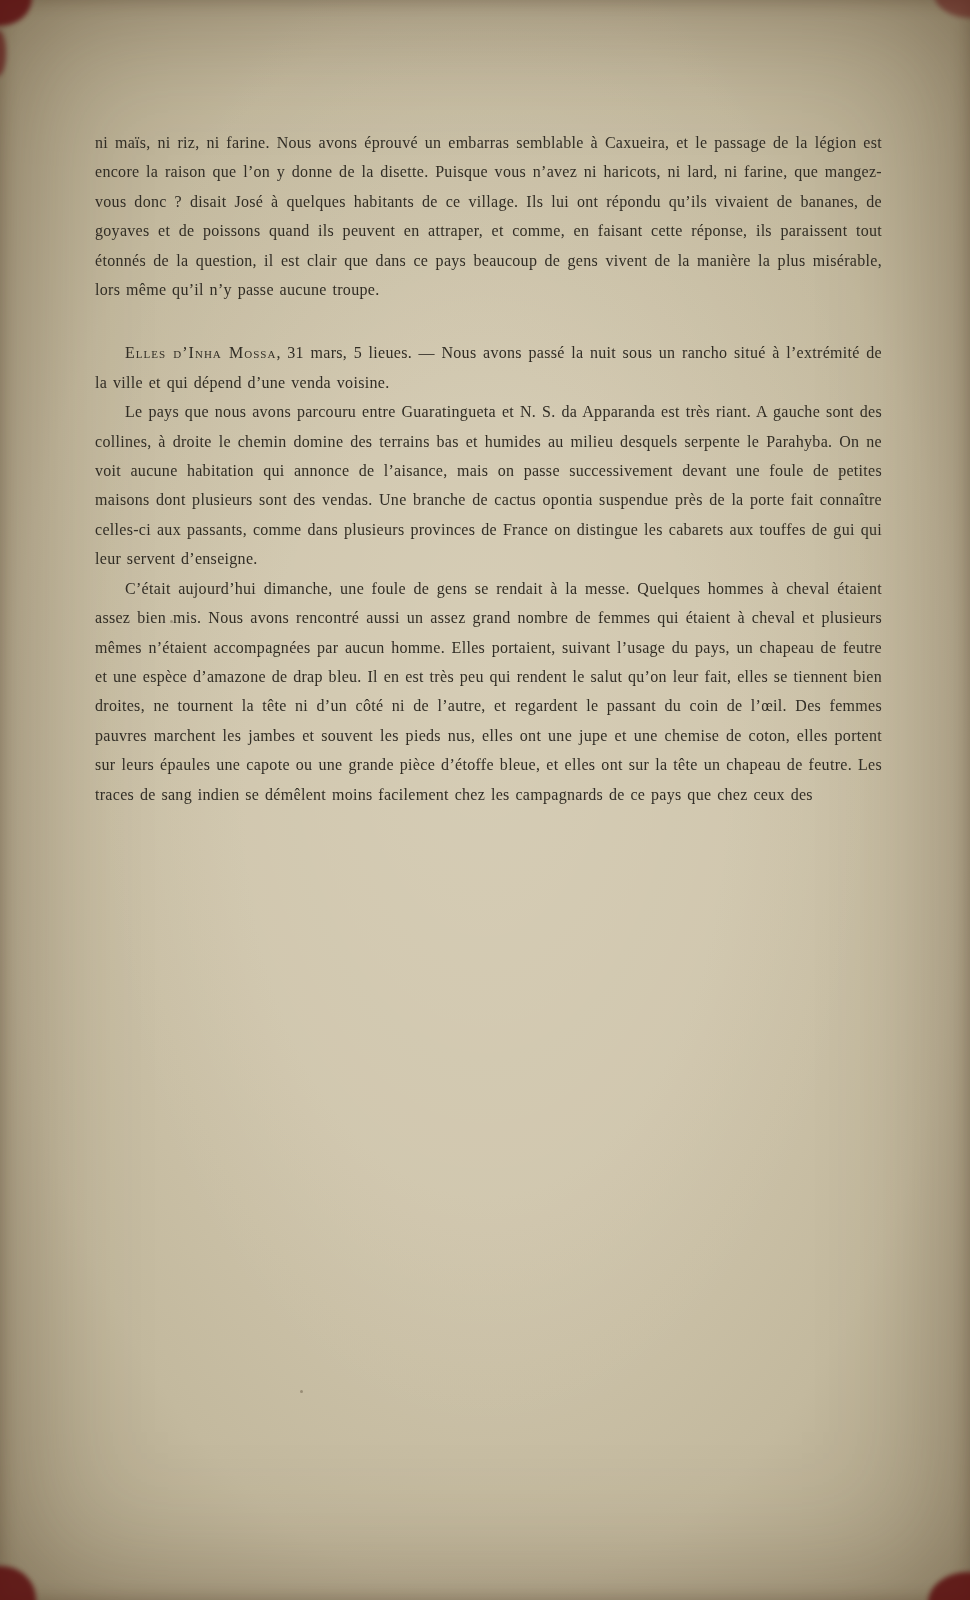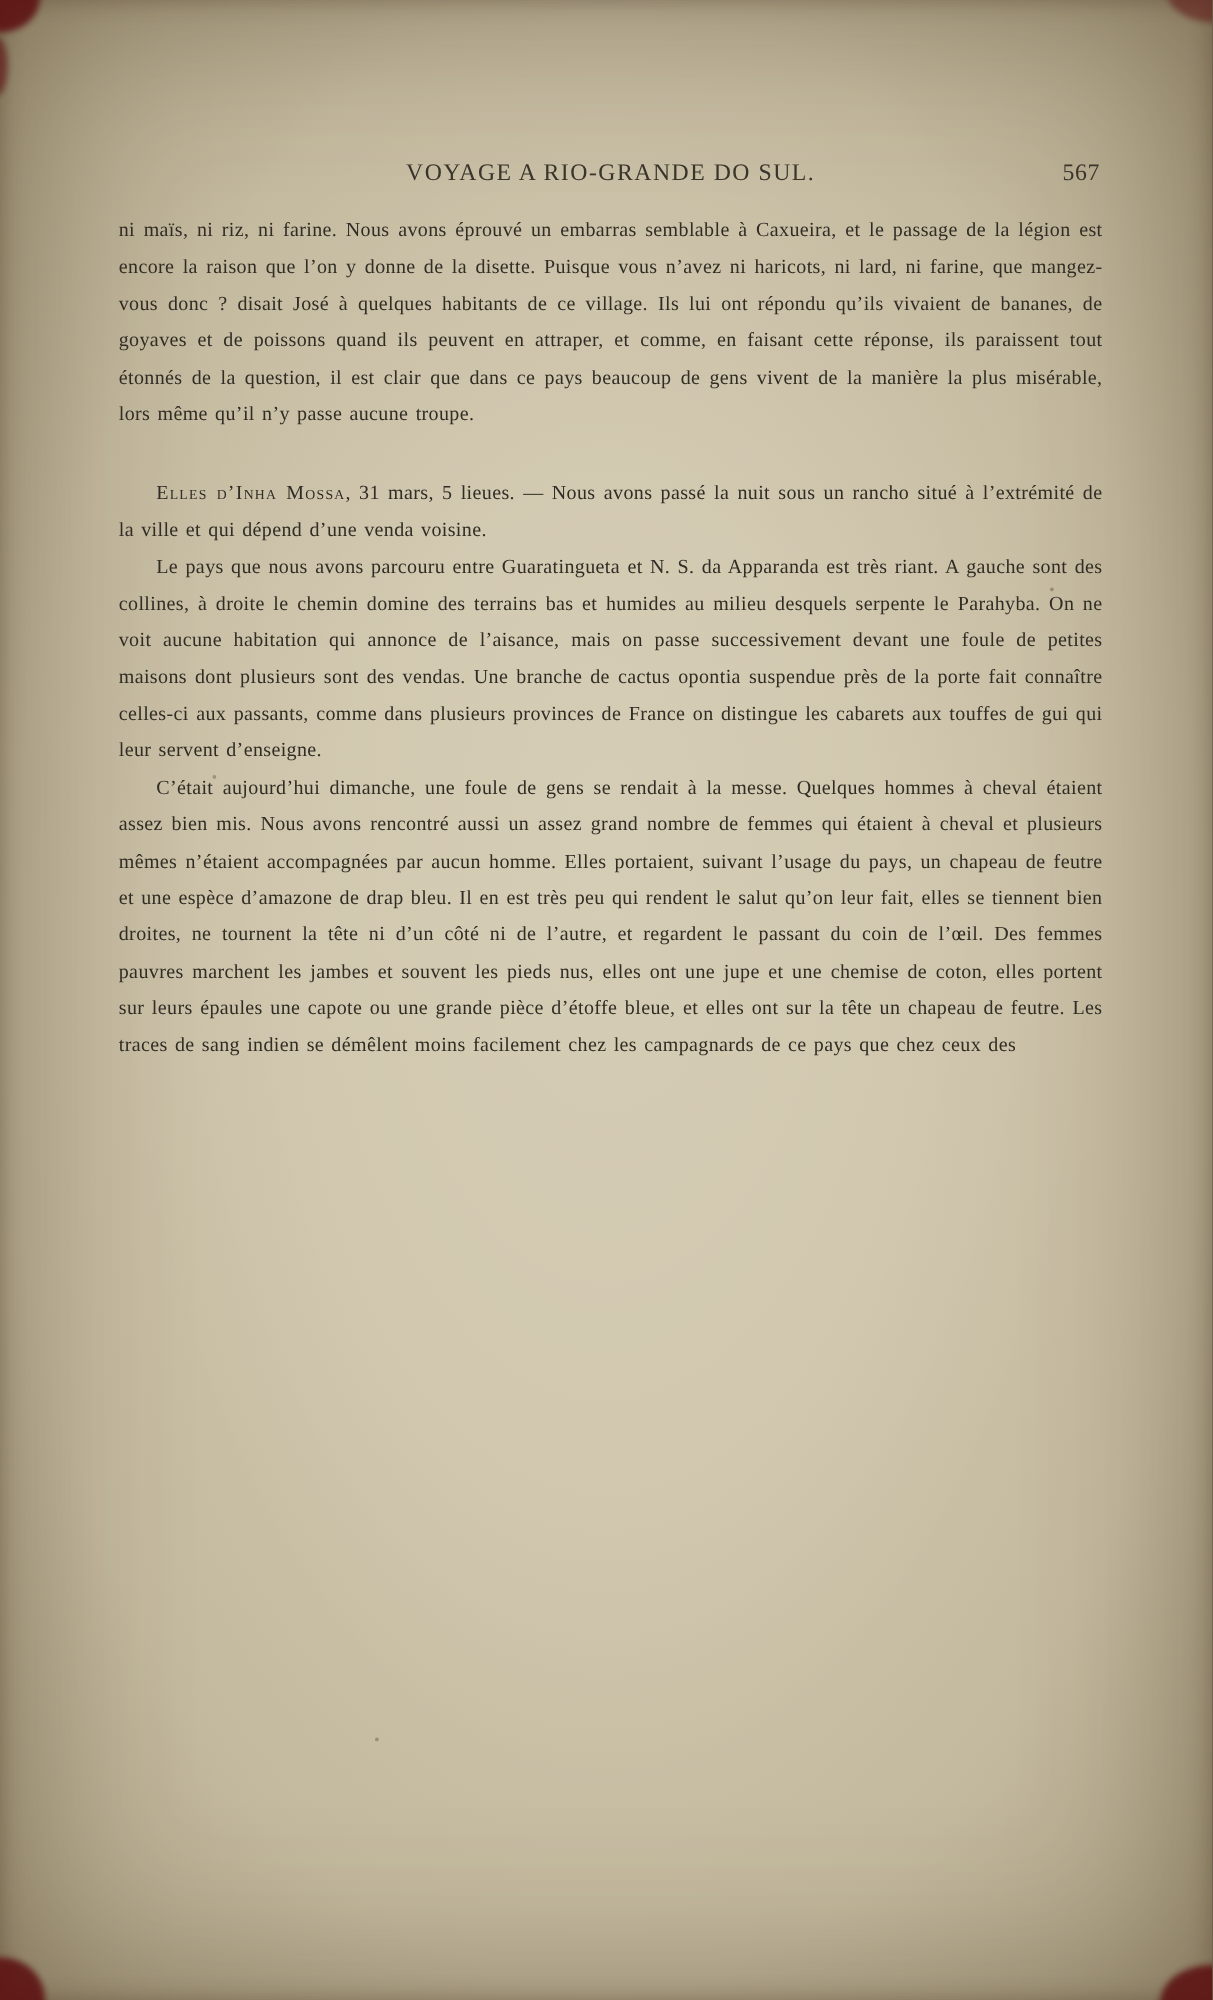--- a/index.html
+++ b/index.html
@@ -91,24 +91,20 @@
   <div class="mark tr"></div>
   <div class="mark bl"></div>
   <div class="mark br"></div>
 
   <div class="speck" style="left:170px; top:620px; width:3px; height:3px;"></div>
   <div class="speck" style="left:840px; top:470px; width:3px; height:3px;"></div>
   <div class="speck" style="left:300px; top:1390px; width:3px; height:3px;"></div>
 
   <div class="page-inner">
 
-    <div class="page-header">
-      <span class="running-title">VOYAGE A RIO-GRANDE DO SUL.</span>
-      <span class="page-number">567</span>
-    </div>
 
     <div class="body-text">
 
       <p class="no-indent">ni maïs, ni riz, ni farine. Nous avons éprouvé un embarras semblable à Caxueira, et le passage de la légion est encore la raison que l’on y donne de la disette. Puisque vous n’avez ni haricots, ni lard, ni farine, que mangez-vous donc ? disait José à quelques habitants de ce village. Ils lui ont répondu qu’ils vivaient de bananes, de goyaves et de poissons quand ils peuvent en attraper, et comme, en faisant cette réponse, ils paraissent tout étonnés de la question, il est clair que dans ce pays beaucoup de gens vivent de la manière la plus misérable, lors même qu’il n’y passe aucune troupe.</p>
 
       <p class="indent gap-top"><span class="smallcaps">Elles d’Inha Mossa</span><span>, 31 mars, 5 lieues. — Nous avons passé la nuit sous un rancho situé à l’extrémité de la ville et qui dépend d’une venda voisine.</span></p>
 
       <p class="indent">Le pays que nous avons parcouru entre Guaratingueta et N. S. da Apparanda est très riant. A gauche sont des collines, à droite le chemin domine des terrains bas et humides au milieu desquels serpente le Parahyba. On ne voit aucune habitation qui annonce de l’aisance, mais on passe successivement devant une foule de petites maisons dont plusieurs sont des vendas. Une branche de cactus opontia suspendue près de la porte fait connaître celles-ci aux passants, comme dans plusieurs provinces de France on distingue les cabarets aux touffes de gui qui leur servent d’enseigne.</p>
 
       <p class="indent">C’était aujourd’hui dimanche, une foule de gens se rendait à la messe. Quelques hommes à cheval étaient assez bien mis. Nous avons rencontré aussi un assez grand nombre de femmes qui étaient à cheval et plusieurs mêmes n’étaient accompagnées par aucun homme. Elles portaient, suivant l’usage du pays, un chapeau de feutre et une espèce d’amazone de drap bleu. Il en est très peu qui rendent le salut qu’on leur fait, elles se tiennent bien droites, ne tournent la tête ni d’un côté ni de l’autre, et regardent le passant du coin de l’œil. Des femmes pauvres marchent les jambes et souvent les pieds nus, elles ont une jupe et une chemise de coton, elles portent sur leurs épaules une capote ou une grande pièce d’étoffe bleue, et elles ont sur la tête un chapeau de feutre. Les traces de sang indien se démêlent moins facilement chez les campagnards de ce pays que chez ceux des</p>

